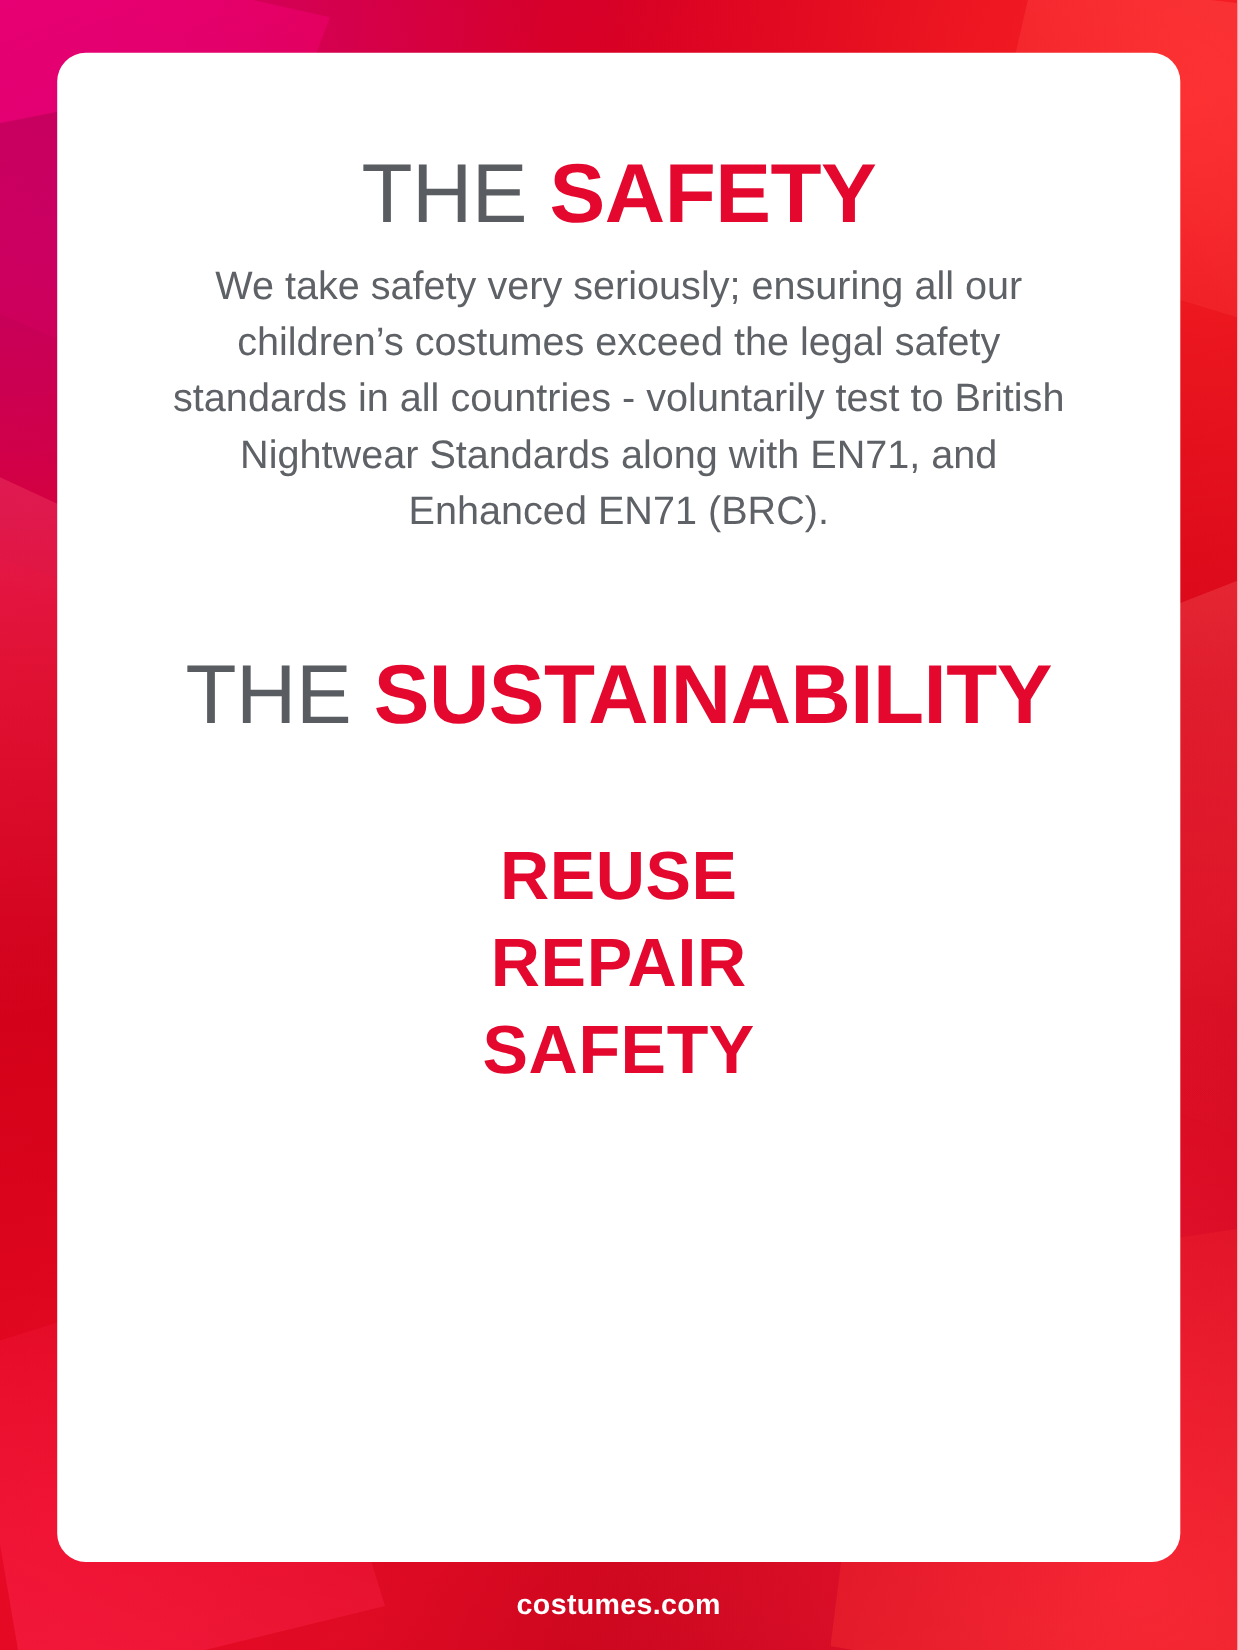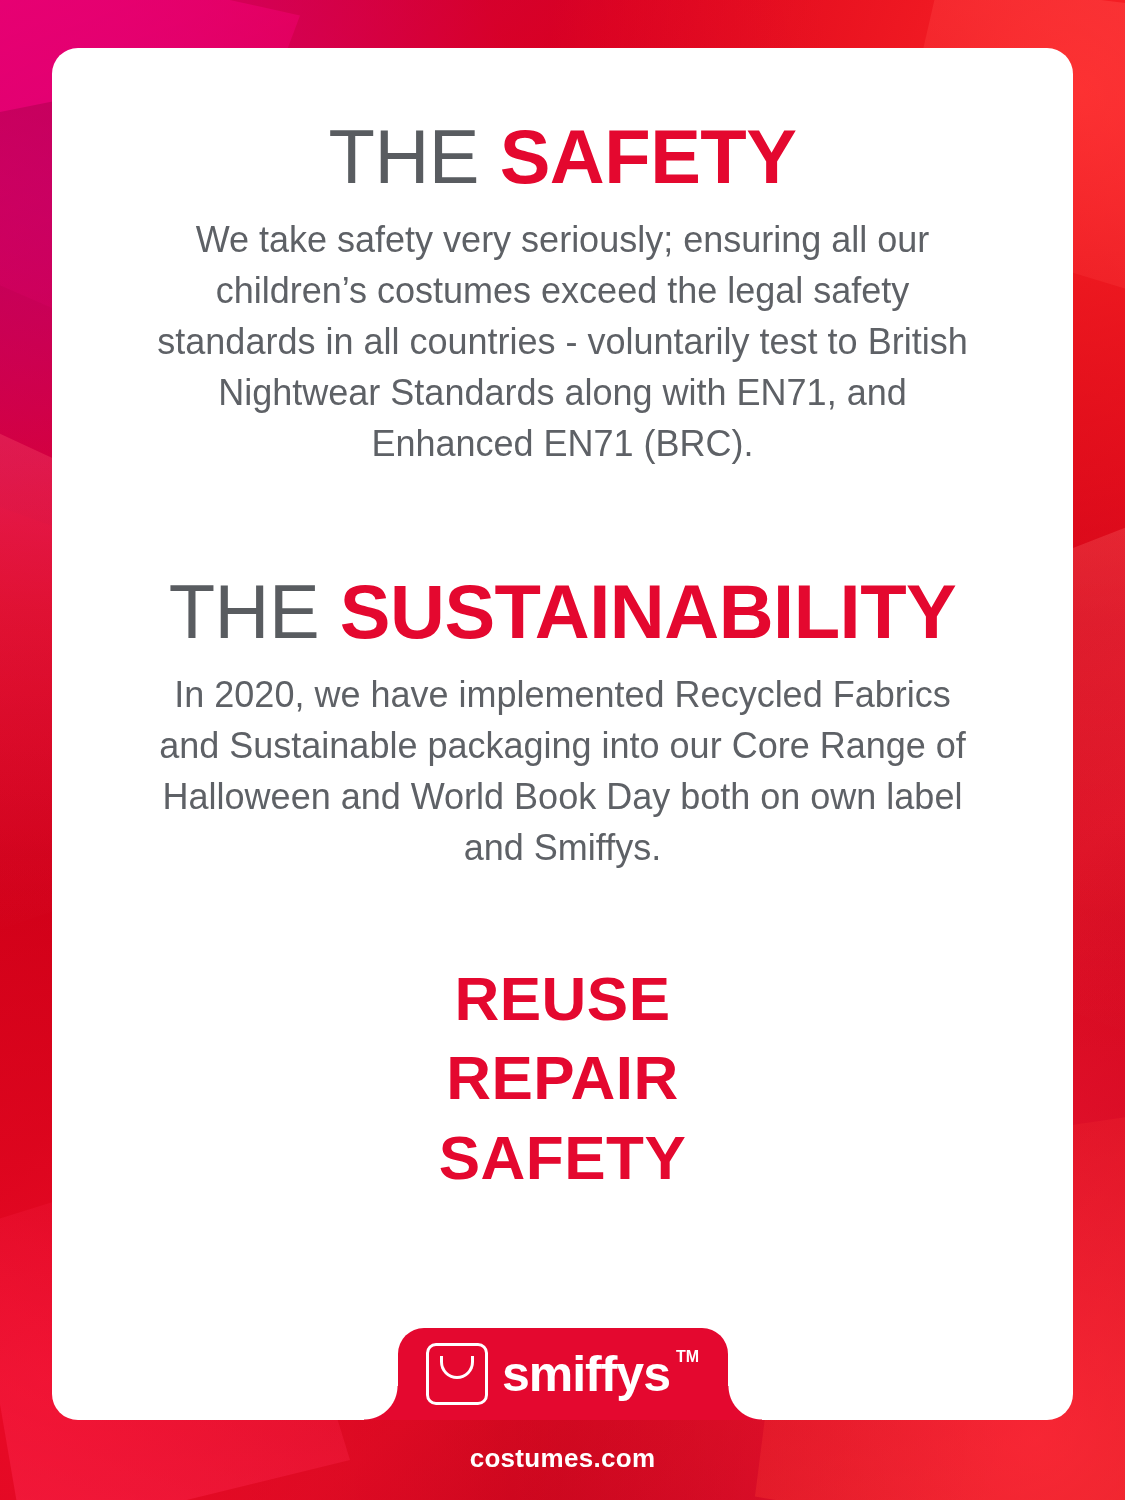--- a/index.html
+++ b/index.html
@@ -47,21 +47,21 @@
 
   .card {
     position: absolute;
     left: 52px;
     top: 48px;
     width: 1021px;
     height: 1372px;
     background: #ffffff;
     border-radius: 26px;
     box-sizing: border-box;
-    padding: 50px 62px 0 62px;
+    padding: 70px 62px 0 62px;
     text-align: center;
   }
 
   .heading {
     margin: 0;
     font-weight: 700;
     letter-spacing: -0.5px;
     line-height: 1.02;
     white-space: nowrap;
   }
@@ -191,33 +191,27 @@
   <div class="card">
 
     <h1 class="heading" id="safety-heading"><span class="light">THE </span><span class="bold">SAFETY</span></h1>
 
     <p class="body-text">We take safety very seriously; ensuring all our children’s costumes exceed the legal safety standards in all countries - voluntarily test to British Nightwear Standards along with EN71, and Enhanced EN71 (BRC).</p>
 
     <div class="spacer-large"></div>
 
     <h1 class="heading" id="sustainability-heading"><span class="light">THE </span><span class="bold">SUSTAINABILITY</span></h1>
 
-    <p class="body-text">In 2020, we have implemented Recycled Fabrics and Sustainable packaging into our Core Range of Halloween and World Book Day both on own label and Smiffys.</p>
 
     <div class="spacer-mid"></div>
 
     <div class="slogan">
       <div>REUSE</div>
       <div>REPAIR</div>
       <div>SAFETY</div>
     </div>
 
-    <div class="footer-tab">
-      <div class="logo-mark"></div>
-      <div class="logo-word">smiffys</div>
-      <div class="logo-tm">TM</div>
-    </div>
 
   </div>
 
   <div class="site-url">costumes.com</div>
 
 </div>
 
 </body></html>

